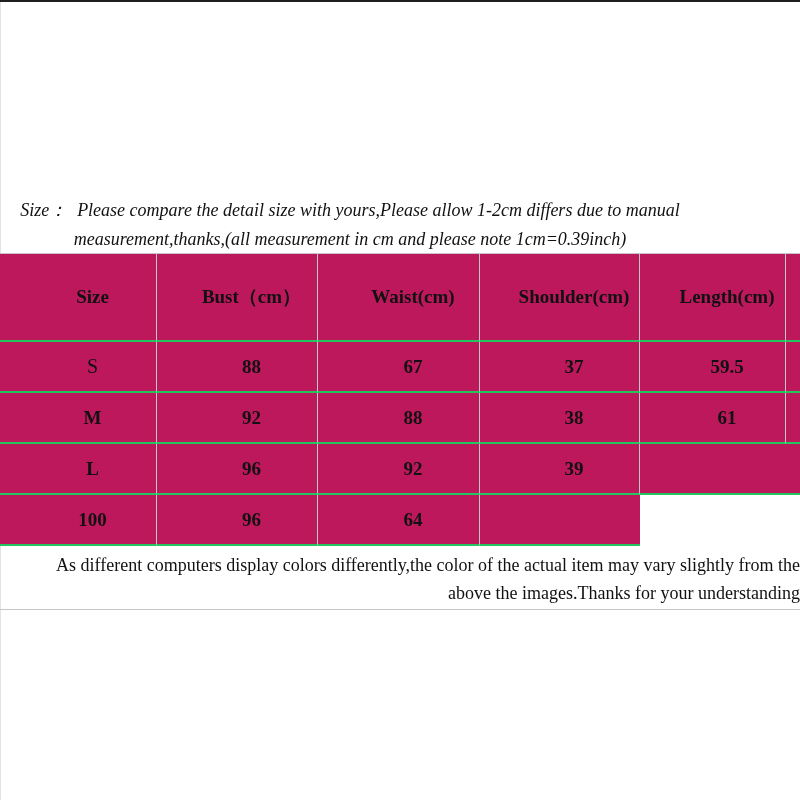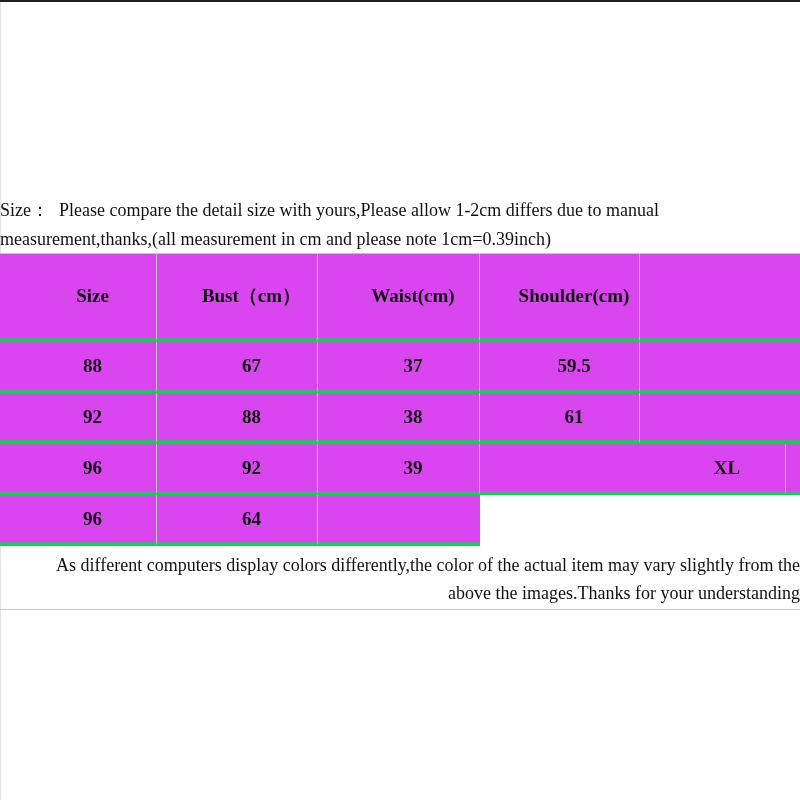--- a/index.html
+++ b/index.html
@@ -25,46 +25,48 @@
   .left-edge {
     position: absolute;
     top: 2px; left: 0;
     width: 1px; height: 798px;
     background: #e3e3e3;
   }
   .intro {
     position: absolute;
     top: 196px; left: 0;
     width: 700px;
+    text-align: center;
     font-size: 18px;
     line-height: 29px;
     white-space: nowrap;
+    font-style: italic;
   }
   .intro .size-label {
     margin-right: 10px;
   }
   .size-grid {
     position: absolute;
     top: 253px; left: 0;
     width: 800px;
     border-top: 1px solid #c6c6c6;
     display: grid;
     grid-template-columns: 157px 161px 162px 160px 146px 14px;
     grid-template-rows: 88px 51px 51px 51px 51px;
   }
   .cell {
     box-sizing: border-box;
     border-right: 1px solid #c6c6c6;
-    border-bottom: 4px solid #22c55e;
+    border-bottom: 2px solid #22c55e;
     display: flex;
     align-items: center;
     justify-content: center;
     font-size: 19px;
     font-weight: bold;
-    background: #d946ef;
+    background: #be185d;
     padding-left: 29px;
   }
   .cell.edge {
     border-right: none;
   }
   .cell.light {
     font-weight: normal;
     font-size: 20px;
   }
   .disclaimer {
@@ -95,20 +97,21 @@
     </div>
     <div>measurement,thanks,(all measurement in cm and please note 1cm=0.39inch)</div>
   </div>
 
   <div class="size-grid">
 
     <div class="cell">Size</div>
     <div class="cell">Bust（cm）</div>
     <div class="cell">Waist(cm)</div>
     <div class="cell">Shoulder(cm)</div>
+    <div class="cell">Length(cm)</div>
     <div class="cell edge"></div>
 
     <div class="cell light">S</div>
     <div class="cell">88</div>
     <div class="cell">67</div>
     <div class="cell">37</div>
     <div class="cell">59.5</div>
     <div class="cell edge"></div>
 
     <div class="cell">M</div>

